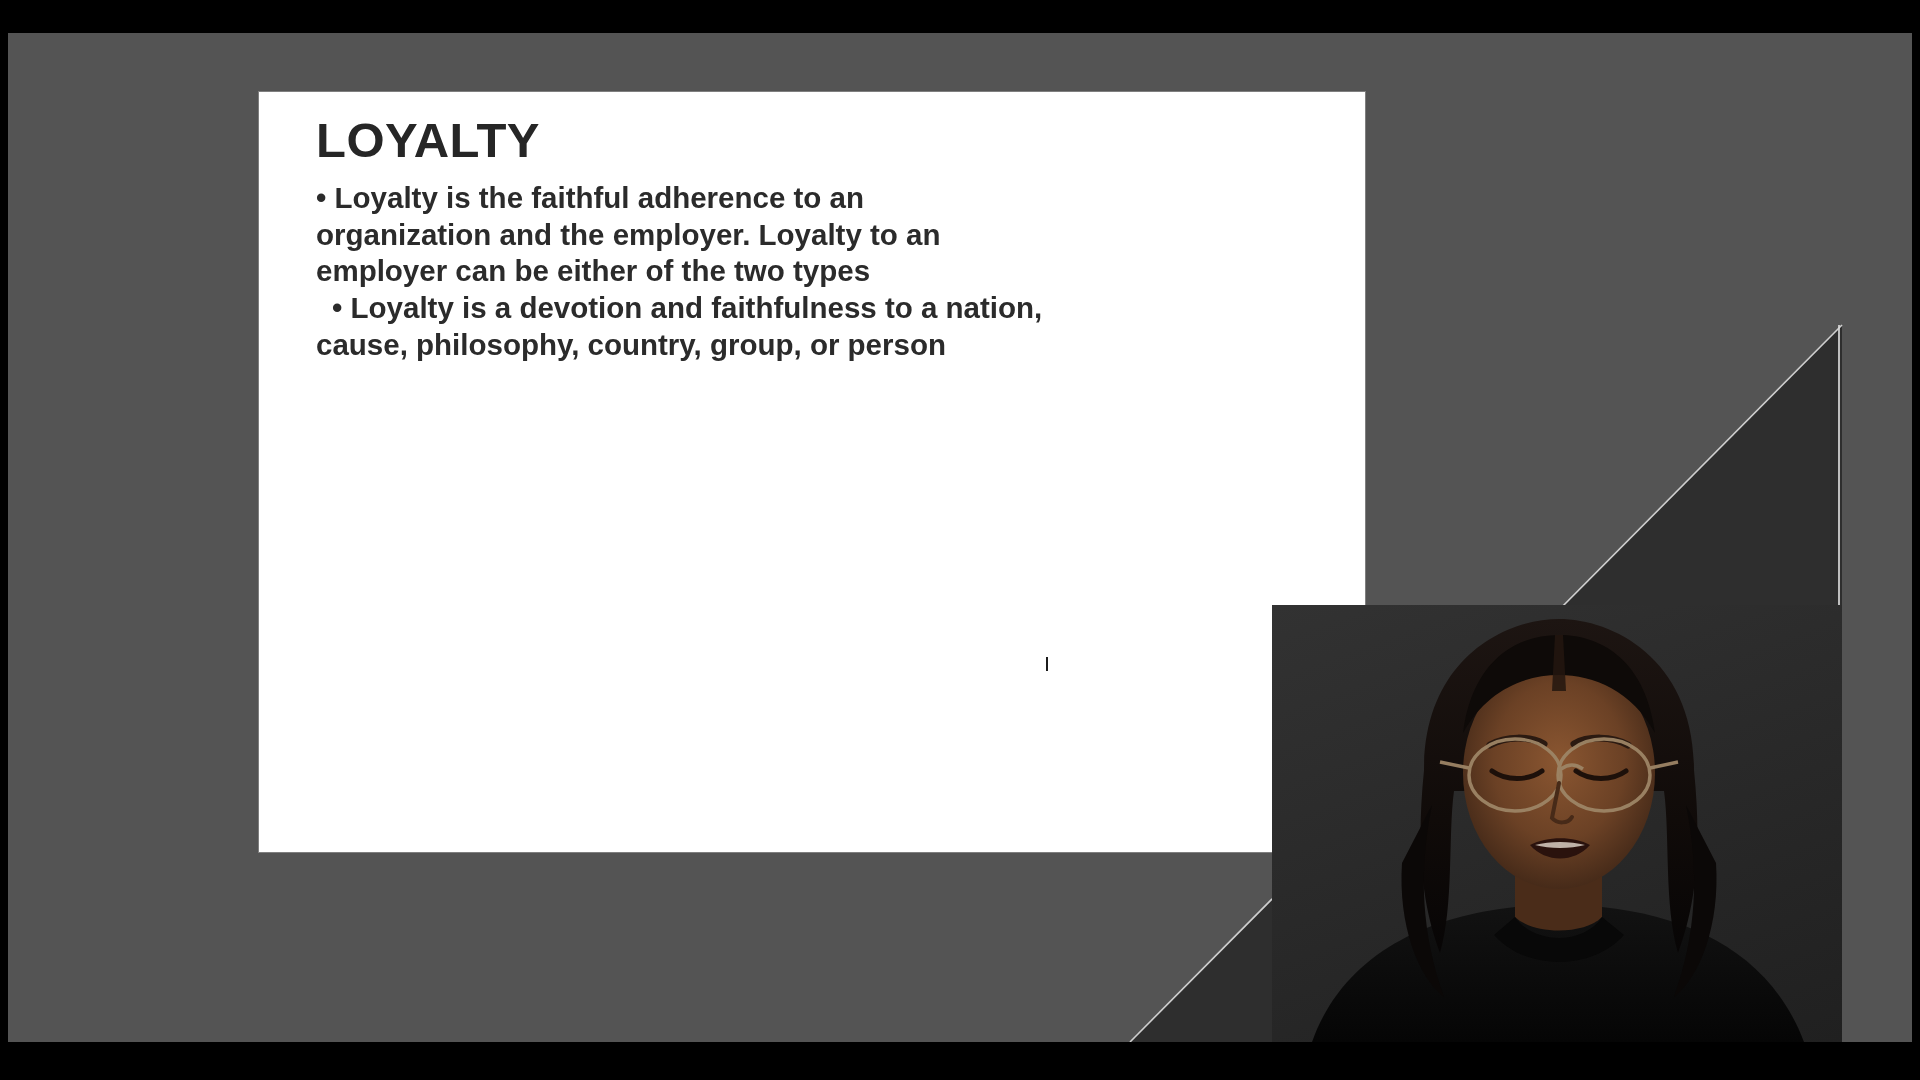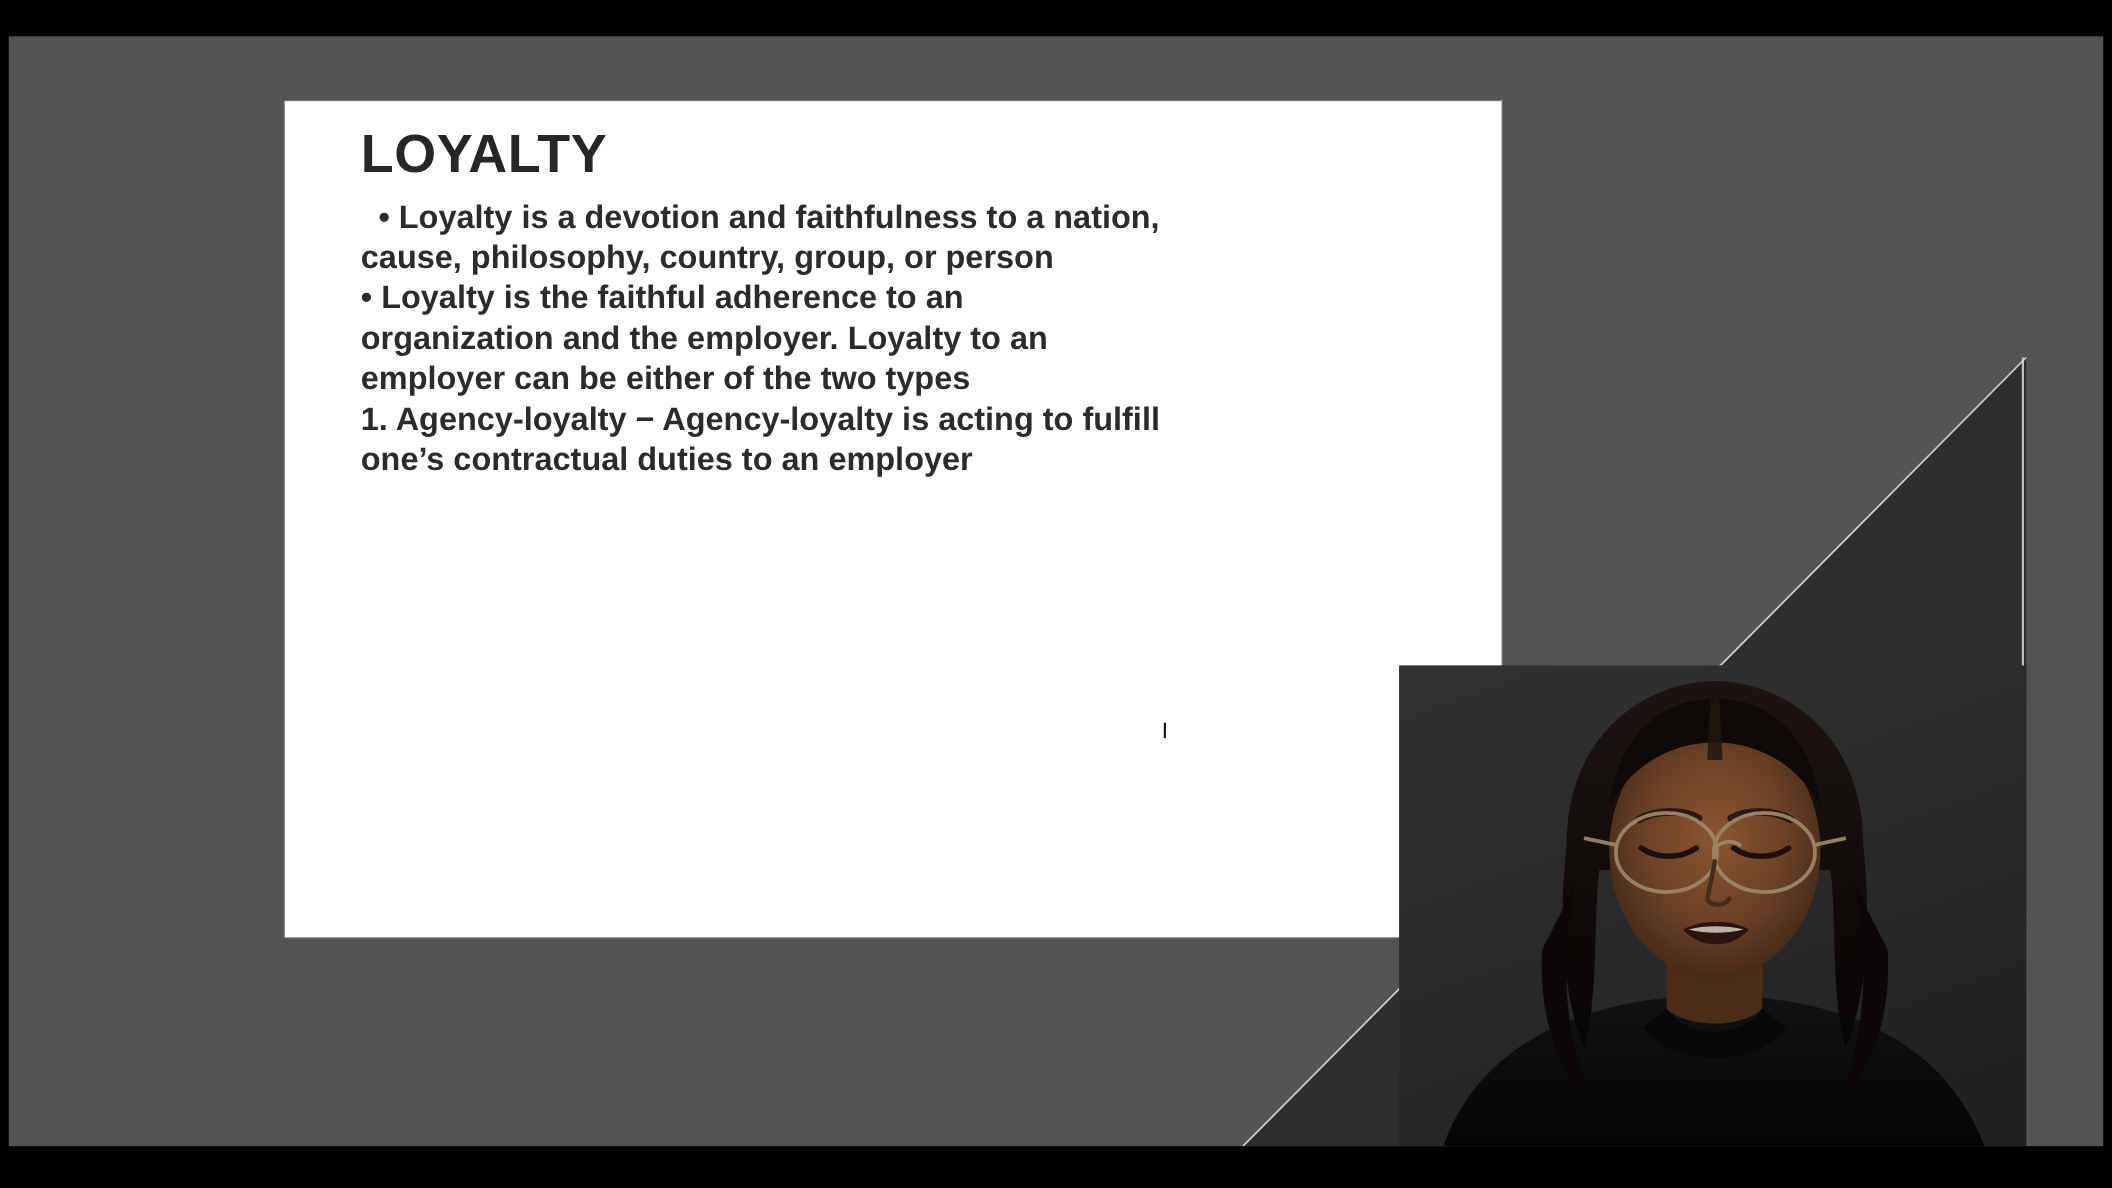--- a/index.html
+++ b/index.html
@@ -40,21 +40,21 @@
     top: 59px;        
     width: 1106px;
     height: 760px;
     background: #ffffff;
     box-shadow: 0 0 0 1px rgba(255,255,255,0.25);
     overflow: hidden;
   }
 
   #slide-inner {
     position: absolute;
-    left: 12px;
+    left: 0;
     top: 0;
     width: 100%;
     height: 100%;
   }
 
   
   #slide-title {
     position: absolute;
     left: 57px;
     top: 23px;
@@ -155,23 +155,22 @@
 <div id="screen">
 
   <div id="stage">
 
     <div id="slide">
       <div id="slide-inner">
 
         <div id="slide-title">LOYALTY</div>
 
         <div id="slide-body">
+          <p class="para">• Loyalty is the faithful adherence to an organization and the employer. Loyalty to an employer can be either of the two types</p>
           <p class="para indent-first">• Loyalty is a devotion and faithfulness to a nation, cause, philosophy, country, group, or person</p>
-          <p class="para">• Loyalty is the faithful adherence to an organization and the employer. Loyalty to an employer can be either of the two types</p>
-          <p class="para">1. Agency-loyalty − Agency-loyalty is acting to fulfill one’s contractual duties to an employer</p>
         </div>
 
         <div id="slide-caret"></div>
       </div>
     </div>
 
     <div id="overlay-panel">
       <svg id="dark-triangle" viewBox="0 0 818 822" preserveAspectRatio="none">
         <polygon points="810,105 810,822 98,822" fill="#2e2e2e"></polygon>
         <line x1="810" y1="105" x2="98" y2="822" stroke="#cfcfcf" stroke-width="1.6"></line>

